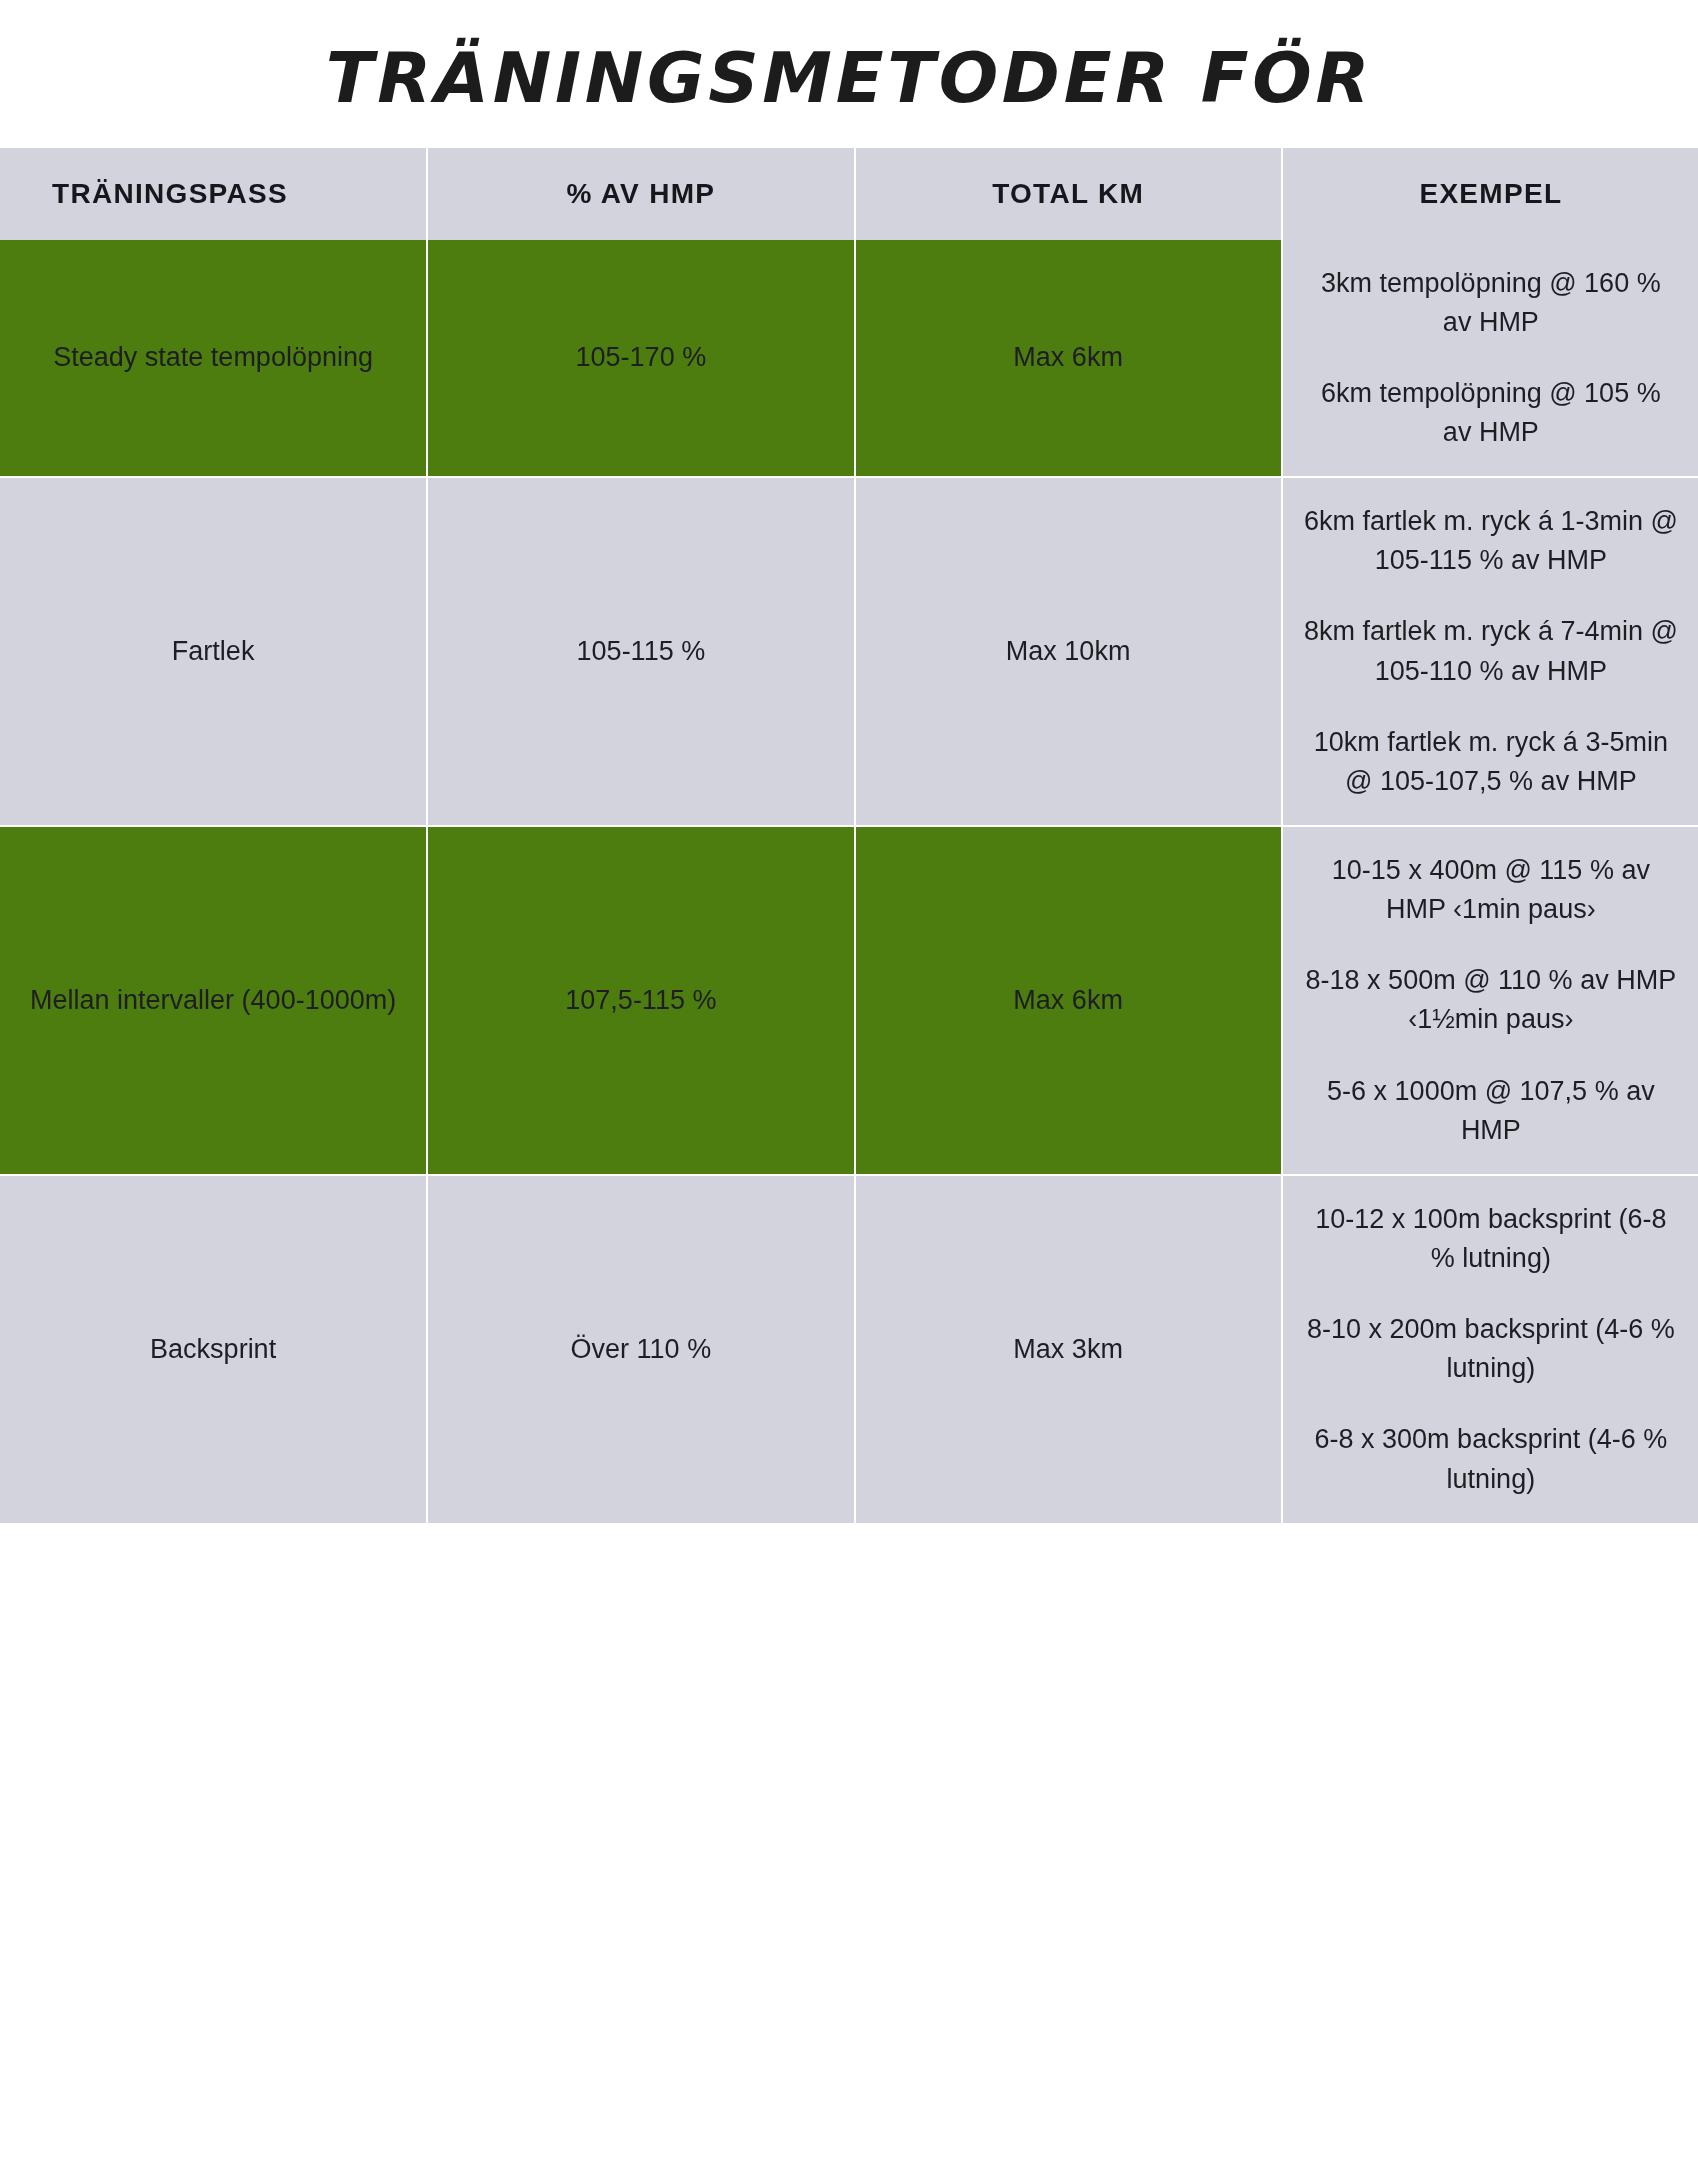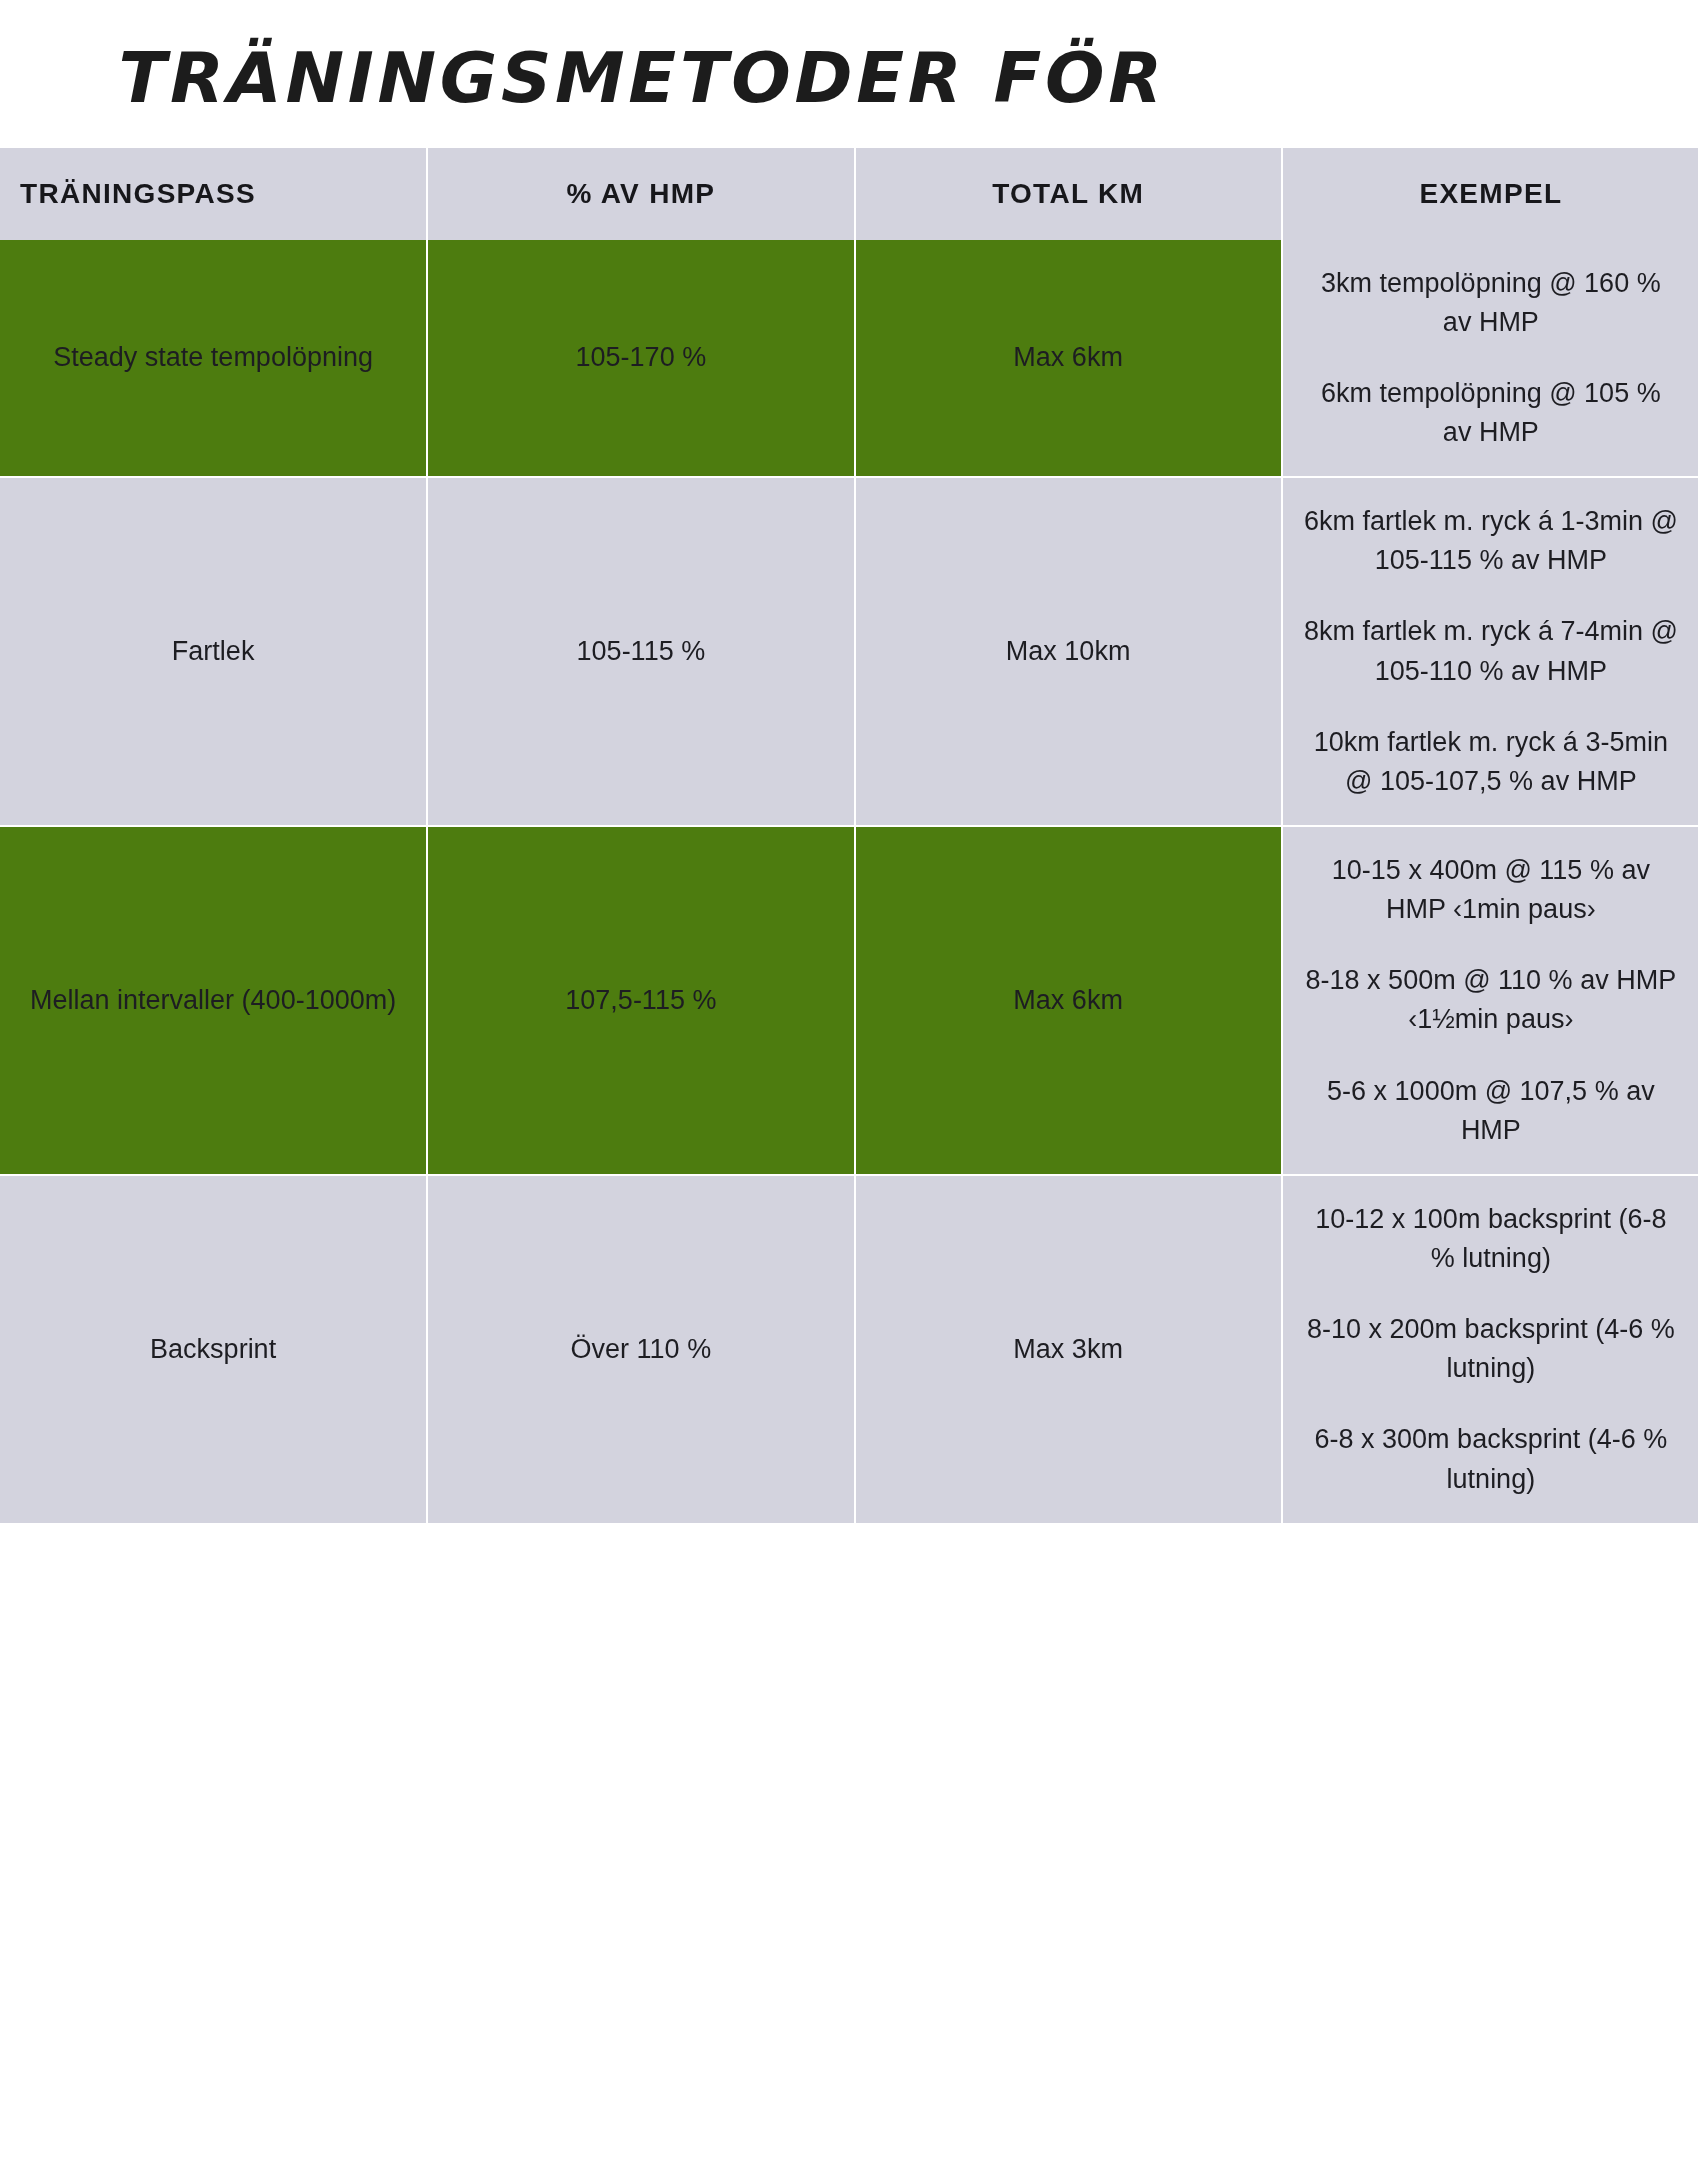--- a/index.html
+++ b/index.html
@@ -15,21 +15,21 @@
   }
   .page {
     width: 1699px;
     min-height: 2184px;
     background: #ffffff;
     position: relative;
     overflow: hidden;
   }
   .title-wrap {
     padding: 37px 0 28px 0;
-    text-align: left;
+    text-align: center;
     border-radius: 7px;
   }
   .title {
     font-family: "DejaVu Sans", sans-serif;
     font-weight: bold;
     font-style: italic;
     font-size: 70px;
     line-height: 1.18;
     letter-spacing: 0.9px;
     color: #1c1c1c;
@@ -58,21 +58,21 @@
     font-size: 28px;
     letter-spacing: 1.3px;
     color: #17171b;
     padding: 30px 9.4px;
     text-align: center;
     border-right: 2.8px solid #ffffff;
     vertical-align: middle;
     text-transform: uppercase;
   }
   table.methods thead th:last-child { border-right: none; }
-  table.methods thead th.first { text-align: left; padding-left: 20px; }
+  table.methods thead th.first { text-align: left; padding-left: 52px; }
 
   table.methods td {
     font-size: 27px;
     line-height: 1.45;
     color: #1d1d22;
     text-align: center;
     vertical-align: middle;
     padding: 24px 20.6px;
     border-right: 2.8px solid #ffffff;
     border-bottom: 2.8px solid #ffffff;

